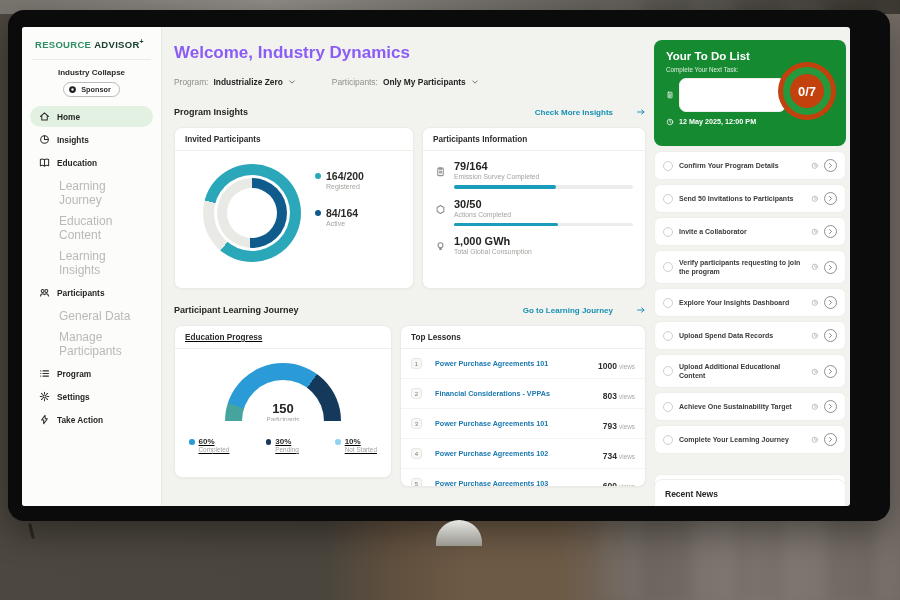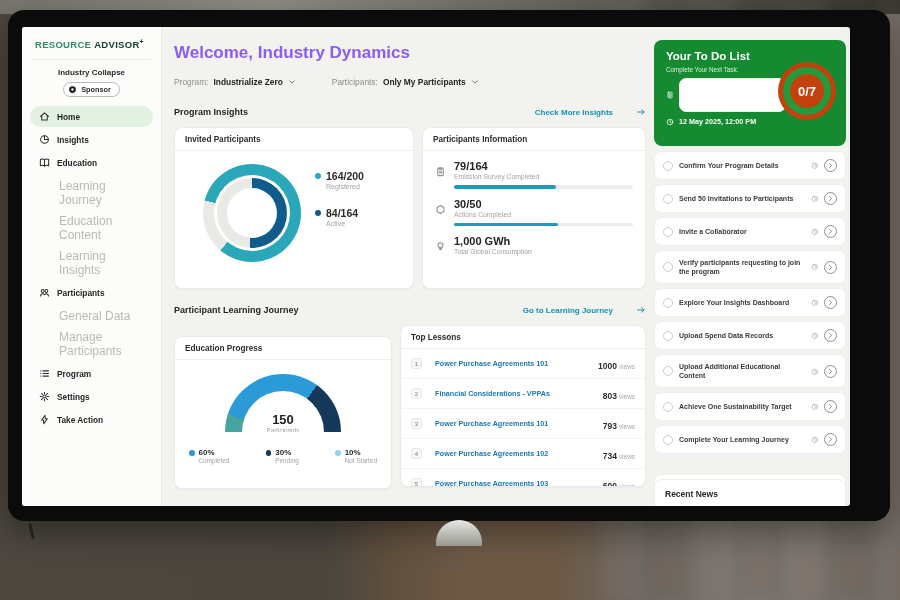--- a/index.html
+++ b/index.html
@@ -74,21 +74,21 @@
 
   .card-info { left:400px; top:100px; width:224px; height:162px; }
   .stat-row { display:flex; gap:8px; margin:9px 12px 0; }
   .stat-row .icon { width:11px; height:11px; color:#8d8d89; margin-top:6px; }
   .stat-body { flex:1; }
   .stat-body .v { font-size:11px; font-weight:800; color:#242422; }
   .stat-body .l { font-size:6.8px; color:#a3a39f; margin-top:1px; }
   .bar-track { margin-top:5px; height:3.5px; border-radius:2px; background:#ececea; }
   .bar-fill { height:100%; border-radius:2px; background:#1a9cba; }
 
-  .card-edu { left:152px; top:309px; width:218px; height:153px; }
+  .card-edu { left:152px; top:298px; width:218px; height:153px;text-decoration:underline; }
   .gauge-wrap { position:relative; width:116px; height:58px; margin:14px auto 0; overflow:hidden; }
   .gauge { position:absolute; left:0; top:0; width:116px; height:116px; border-radius:50%; }
   .gauge::before { content:""; position:absolute; inset:17px; border-radius:50%; background:#fff; }
   .gauge-center { position:absolute; left:0; right:0; bottom:-2px; text-align:center; z-index:2; }
   .gauge-center .v { font-size:13px; font-weight:800; color:#242422; }
   .gauge-center .l { font-size:6.3px; color:#a3a39f; }
   .gauge-legend { display:flex; justify-content:space-between; margin:16px 14px 0; }
   .gl-item { display:flex; gap:4px; }
   .gl-item .dot { width:5.5px; height:5.5px; border-radius:50%; margin-top:2px; flex:none; }
   .gl-item .v { font-size:8px; font-weight:800; color:#2b2b29; }

